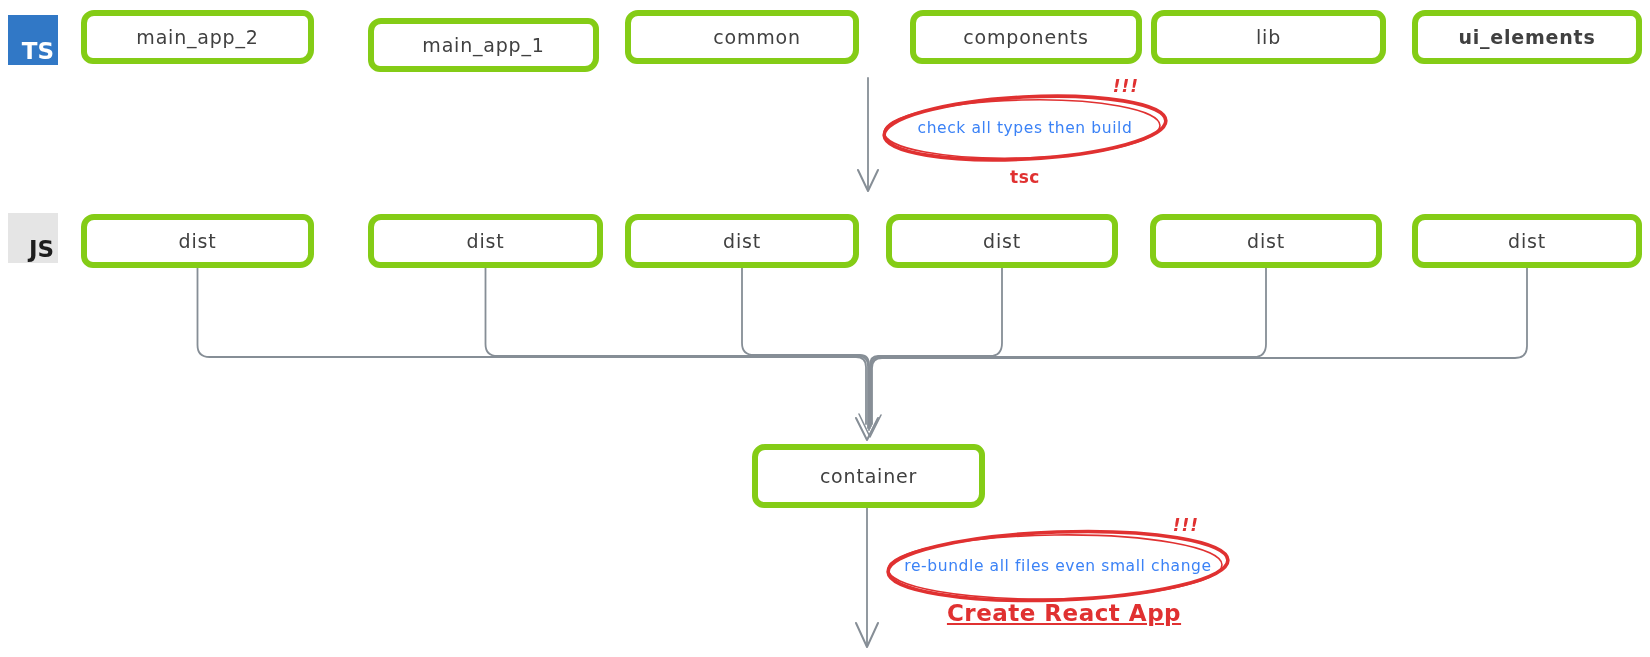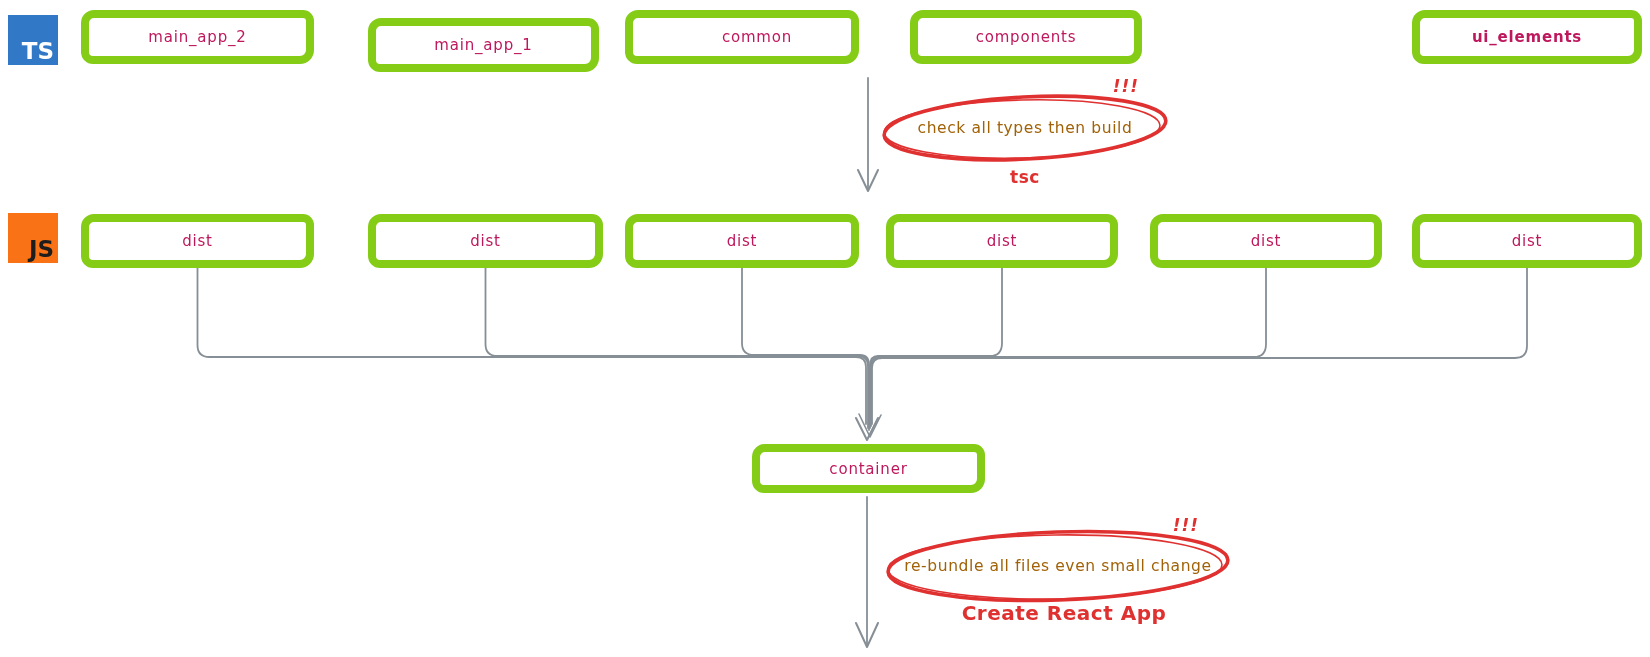--- a/index.html
+++ b/index.html
@@ -3,34 +3,34 @@
 <meta charset="utf-8">
 <style>
   html,body{margin:0;padding:0;background:#ffffff;}
   #stage{
     position:relative;width:1650px;height:657px;background:#ffffff;overflow:hidden;
     font-family:"DejaVu Sans", sans-serif;
   }
   #wires{position:absolute;left:0;top:0;z-index:0;}
   .node{
     position:absolute;height:54px;box-sizing:border-box;background:#ffffff;
-    border:8px solid #84cc16;border-radius:13px 11px 14px 12px;
+    border:6px solid #84cc16;border-radius:13px 11px 14px 12px;
     display:flex;align-items:center;justify-content:center;
-    color:#be185d;font-size:15px;letter-spacing:0.8px;z-index:2;
+    color:#404040;font-size:19px;letter-spacing:0.8px;z-index:2;
   }
   .badge{
     position:absolute;width:50px;height:50px;z-index:2;
     display:flex;align-items:flex-end;justify-content:flex-end;
     font-weight:bold;font-size:23px;padding:0 4px 1px 16px;box-sizing:border-box;
   }
   .badge.ts{background:#3178c6;color:#ffffff;}
-  .badge.js{background:#f97316;color:#1d1d1d;text-align:right;}
+  .badge.js{background:#e5e5e5;color:#1d1d1d;text-align:right;}
   .float-label{
     position:absolute;transform:translate(-50%,-50%);white-space:nowrap;z-index:3;
-    color:#a16207;font-size:15.5px;letter-spacing:0.6px;
+    color:#3b82f6;font-size:15.5px;letter-spacing:0.6px;
   }
   .red-note{
     position:absolute;transform:translate(-50%,-50%);white-space:nowrap;z-index:3;
     color:#e03131;font-size:17px;font-weight:600;letter-spacing:0.5px;
   }
   .exclaim{
     position:absolute;transform:translate(-50%,-50%);white-space:nowrap;z-index:3;
     color:#e03131;font-size:17px;font-weight:bold;font-style:italic;letter-spacing:1px;
   }
 </style>
@@ -66,32 +66,33 @@
     </g>
   </svg>
 
   <div class="badge ts" style="left:8px;top:15px;">TS</div>
   <div class="badge js" style="left:8px;top:213px;">JS</div>
 
   <div class="node" style="left:81px;top:10px;width:233px;">main_app_2</div>
   <div class="node" style="left:368px;top:18px;width:231px;">main_app_1</div>
   <div class="node" style="left:625px;top:10px;width:234px;padding-left:30px;">common</div>
   <div class="node" style="left:910px;top:10px;width:232px;">components</div>
+  <div class="node" style="left:1151px;top:10px;width:235px;">lib</div>
   <div class="node" style="left:1412px;top:10px;width:230px;font-weight:bold;">ui_elements</div>
 
   <div class="exclaim" style="left:1126px;top:86px;">!!!</div>
   <div class="float-label" style="left:1025px;top:128px;">check all types then build</div>
   <div class="red-note" style="left:1025px;top:177px;">tsc</div>
 
   <div class="node" style="left:81px;top:214px;width:233px;">dist</div>
   <div class="node" style="left:368px;top:214px;width:235px;">dist</div>
   <div class="node" style="left:625px;top:214px;width:234px;">dist</div>
   <div class="node" style="left:886px;top:214px;width:232px;">dist</div>
   <div class="node" style="left:1150px;top:214px;width:232px;">dist</div>
   <div class="node" style="left:1412px;top:214px;width:230px;">dist</div>
 
-  <div class="node" style="left:752px;top:444px;width:233px;height:49px;">container</div>
+  <div class="node" style="left:752px;top:444px;width:233px;height:64px;">container</div>
 
   <div class="exclaim" style="left:1186px;top:525px;">!!!</div>
   <div class="float-label" style="left:1058px;top:566px;">re-bundle all files even small change</div>
-  <div class="red-note" style="left:1064px;top:613px;font-size:20px;">Create React App</div>
+  <div class="red-note" style="left:1064px;top:613px;font-size:23px;text-decoration:underline;">Create React App</div>
 
 </div>
 
 </body></html>

